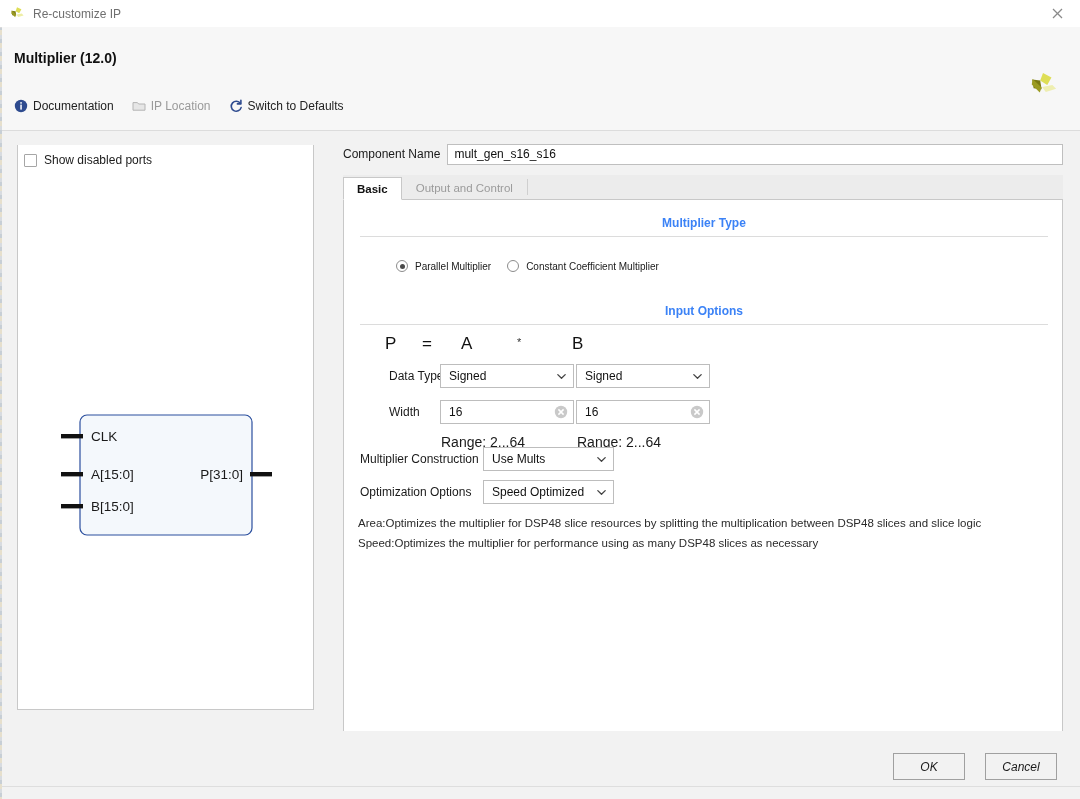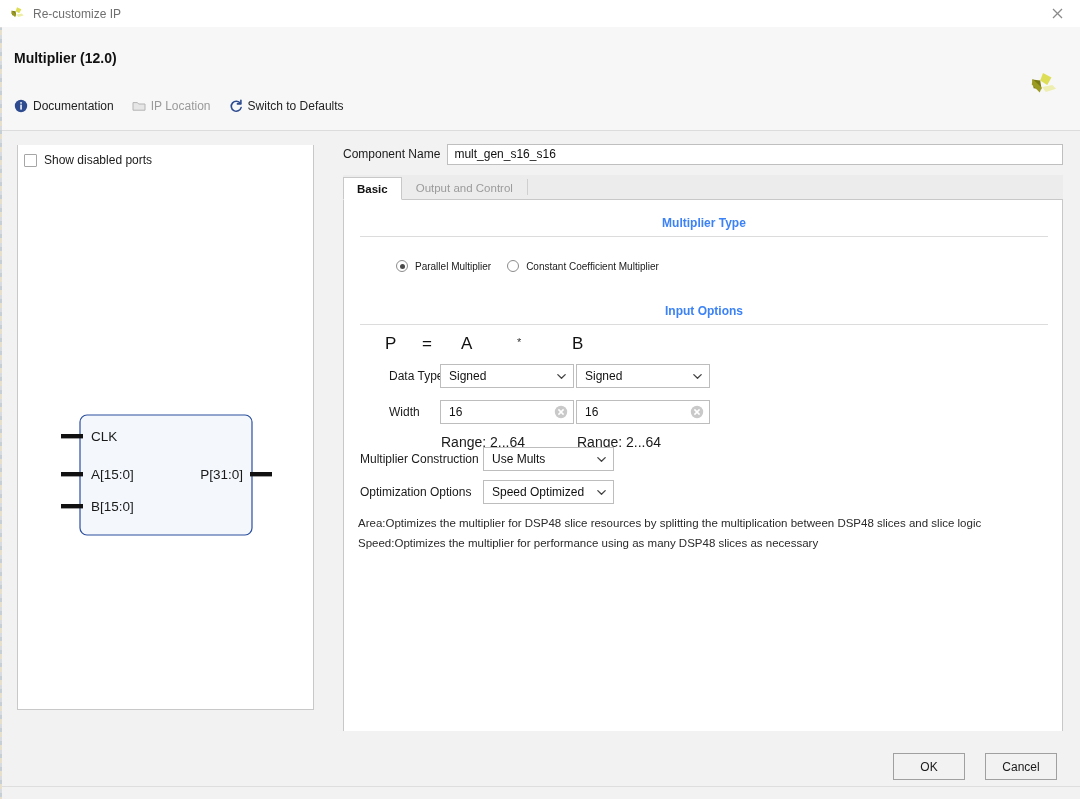--- a/index.html
+++ b/index.html
@@ -336,20 +336,21 @@
     height: 27px;
     width: 72px;
     background: #f2f2f2;
     border: 1px solid #a0a0a0;
     box-sizing: border-box;
     font-size: 12px;
     color: #1a1a1a;
     display: flex;
     align-items: center;
     justify-content: center;
+    font-style: italic;
   }
   #ok-btn { left: 893px; top: 753px; }
   #cancel-btn { left: 985px; top: 753px; }
 
   
   #watermark {
     position: absolute;
     left: 866px; top: 735px;
     width: 200px; height: 40px;
     pointer-events: none;

